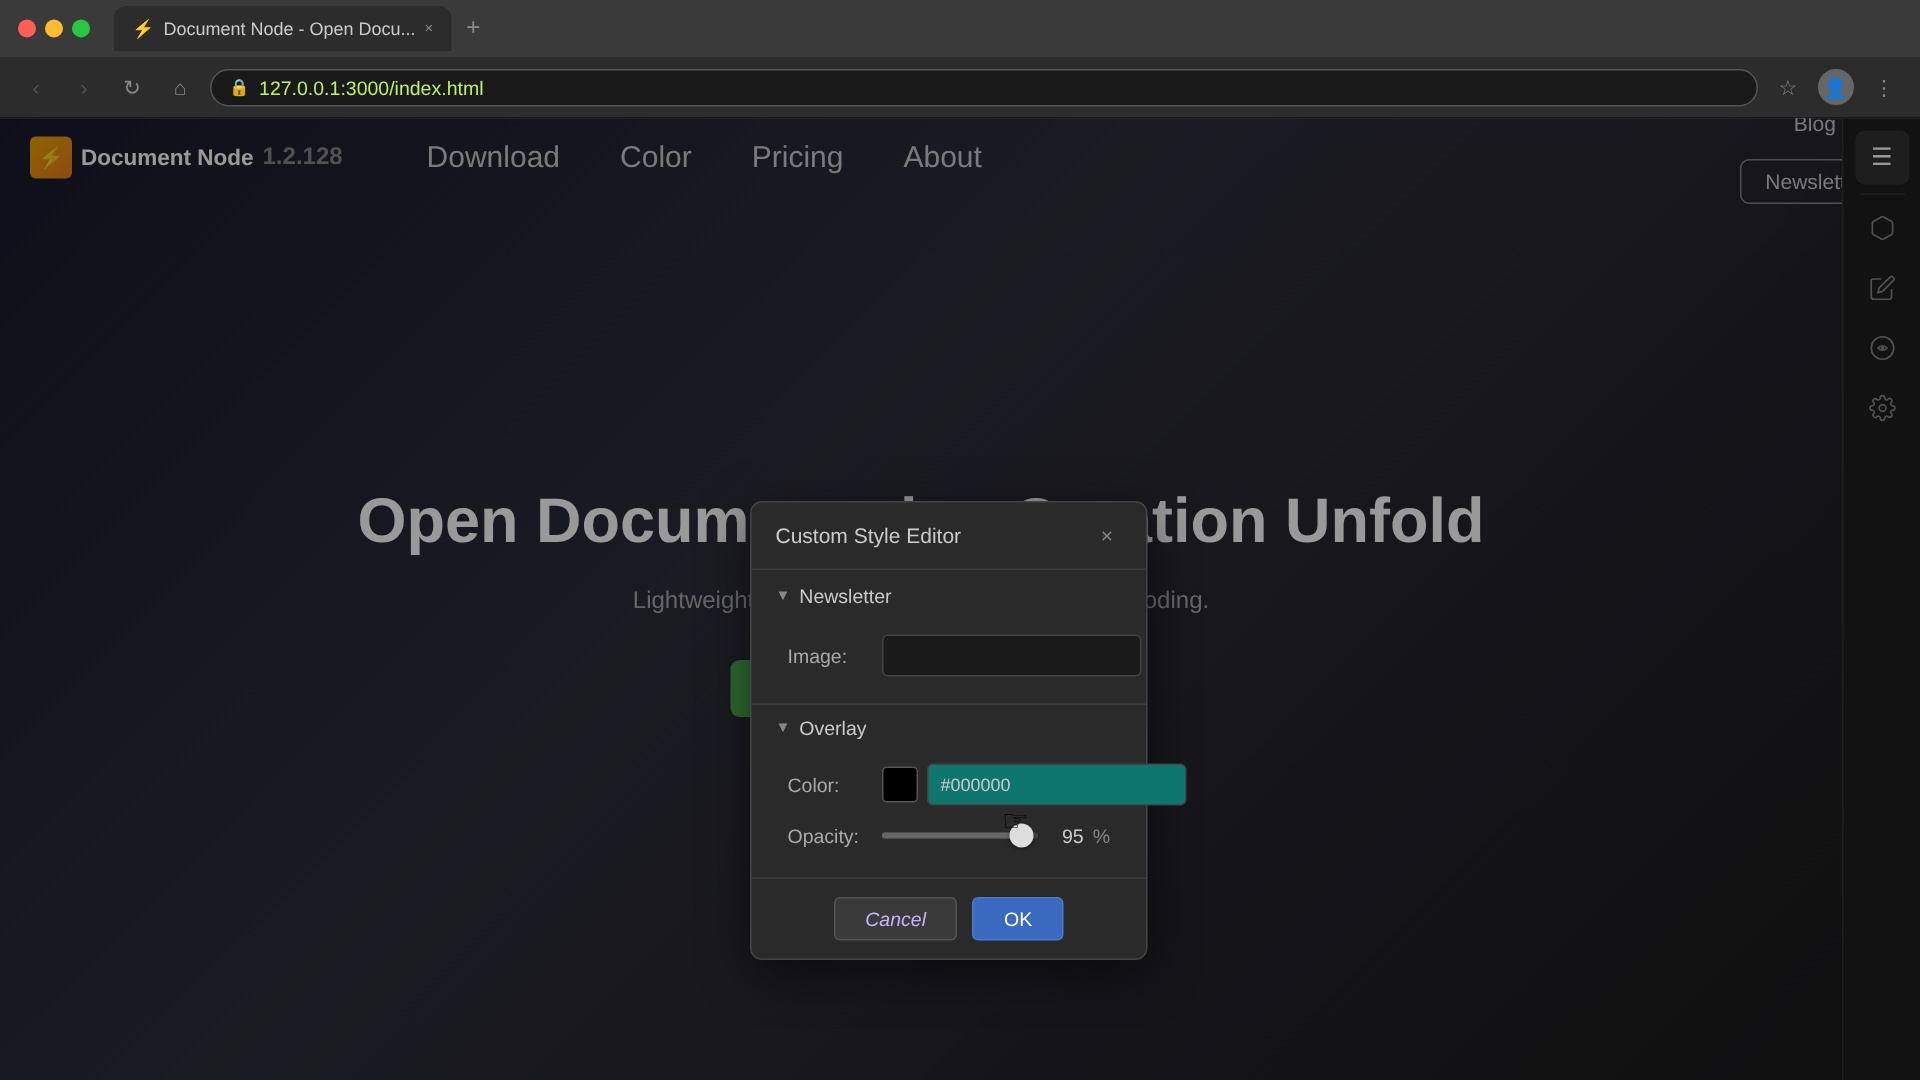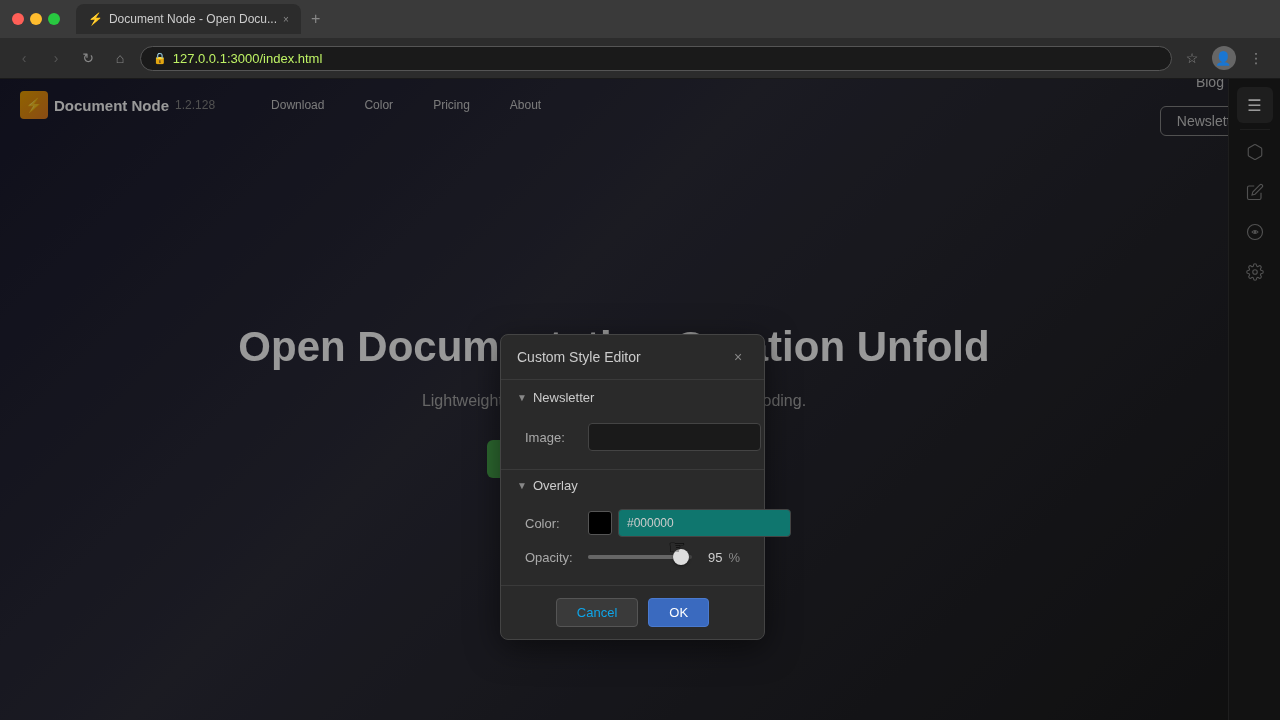--- a/index.html
+++ b/index.html
@@ -199,35 +199,35 @@
       border-radius: 4px;
       display: flex;
       align-items: center;
       justify-content: center;
       font-size: 14px;
       color: white;
       font-weight: bold;
     }
 
     .version-badge {
-      font-size: 12px;
-      color: #888;
-      font-weight: normal;
+      font-size: 16px;
+      color: #888;
+      font-weight: bold;
     }
 
     .nav-links {
       display: flex;
       align-items: center;
       gap: 8px;
       flex: 1;
     }
 
     .nav-link {
       color: #ccc;
-      font-size: 12px;
+      font-size: 20px;
       padding: 8px 16px;
       cursor: pointer;
       text-decoration: none;
     }
 
     .nav-right {
       display: flex;
       align-items: center;
       gap: 16px;
       flex-direction: column;
@@ -532,24 +532,25 @@
       justify-content: center;
       gap: 10px;
       padding: 12px 16px;
       border-top: 1px solid #3a3a3a;
     }
 
     .btn-cancel {
       background: #3a3a3a;
       border: 1px solid #555;
       border-radius: 4px;
-      color: #0ea5e9;
+      color: #c4b5fd;
       padding: 6px 20px;
       font-size: 13px;
       cursor: pointer;
+      font-style: italic;
     }
 
     .btn-ok {
       background: #3a6abf;
       border: 1px solid #4a7acf;
       border-radius: 4px;
       color: #fff;
       padding: 6px 20px;
       font-size: 13px;
       cursor: pointer;

